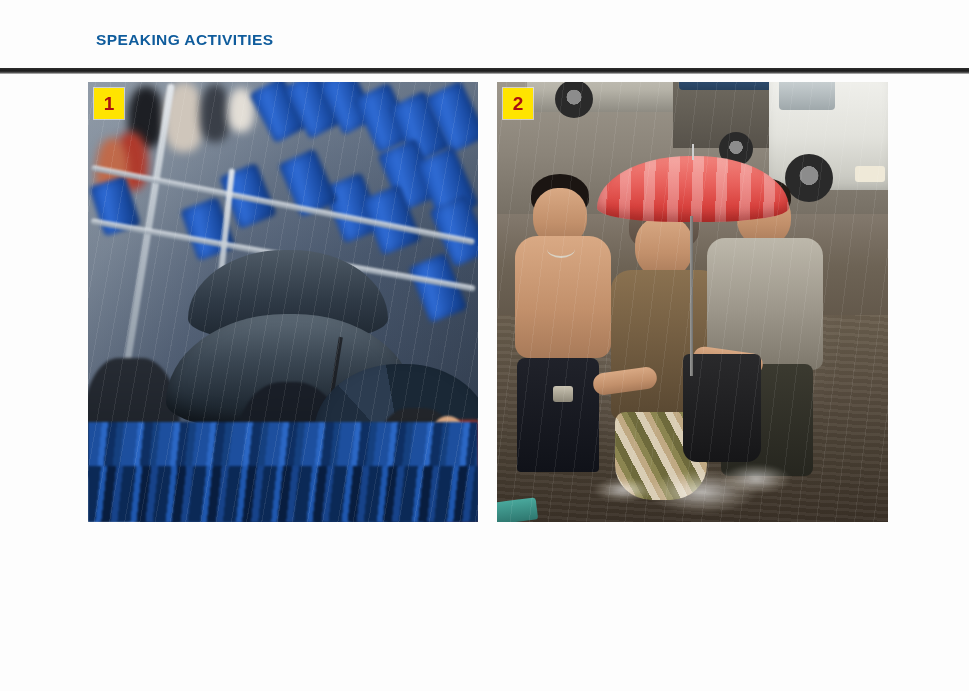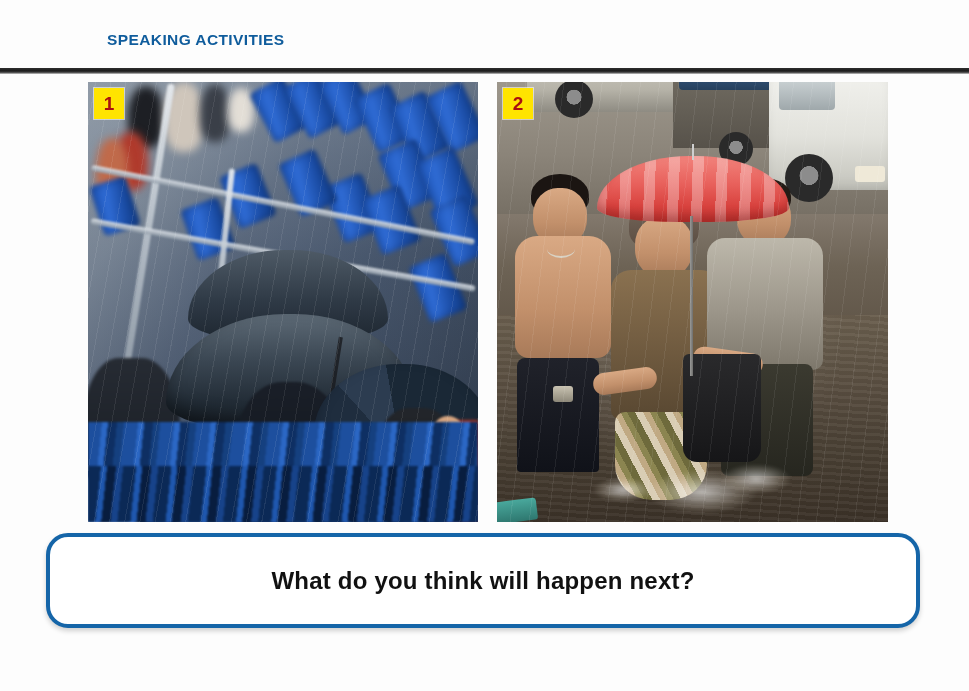--- a/index.html
+++ b/index.html
@@ -7,21 +7,21 @@
     width:969px;height:691px;
     background:#ffffff;
     font-family:"Liberation Sans", sans-serif;
     overflow:hidden;
     position:relative;
   }
   .page{position:absolute;inset:0;background:#fdfdfd;}
 
   
   .header{
-    position:absolute;left:107px;top:31px;
+    position:absolute;left:96px;top:31px;
     display:flex;align-items:baseline;
     white-space:nowrap;
     justify-content:flex-end;
   }
   .header .kicker{
     font-size:15.5px;font-weight:bold;letter-spacing:.4px;
     color:#0f5c9c;
   }
   .header .instruction{
     font-size:15px;font-weight:bold;color:#111111;letter-spacing:.1px;
@@ -359,17 +359,14 @@
       <div class="splash" style="left:224px;top:382px;width:70px;height:30px;"></div>
       <div class="splash" style="left:96px;top:396px;width:60px;height:24px;"></div>
       <div style="position:absolute;left:-4px;top:418px;width:44px;height:22px;background:linear-gradient(180deg,#49a89c,#2e776f);border-radius:3px;transform:rotate(-7deg);"></div>
 
       <div class="rain2"></div>
 
       <div class="badge">2</div>
     </div>
   </div>
 
-  <div class="qbox">
-    <span class="qtext">What do you think will happen next?</span>
-  </div>
 
 </div>
 
 </body></html>

